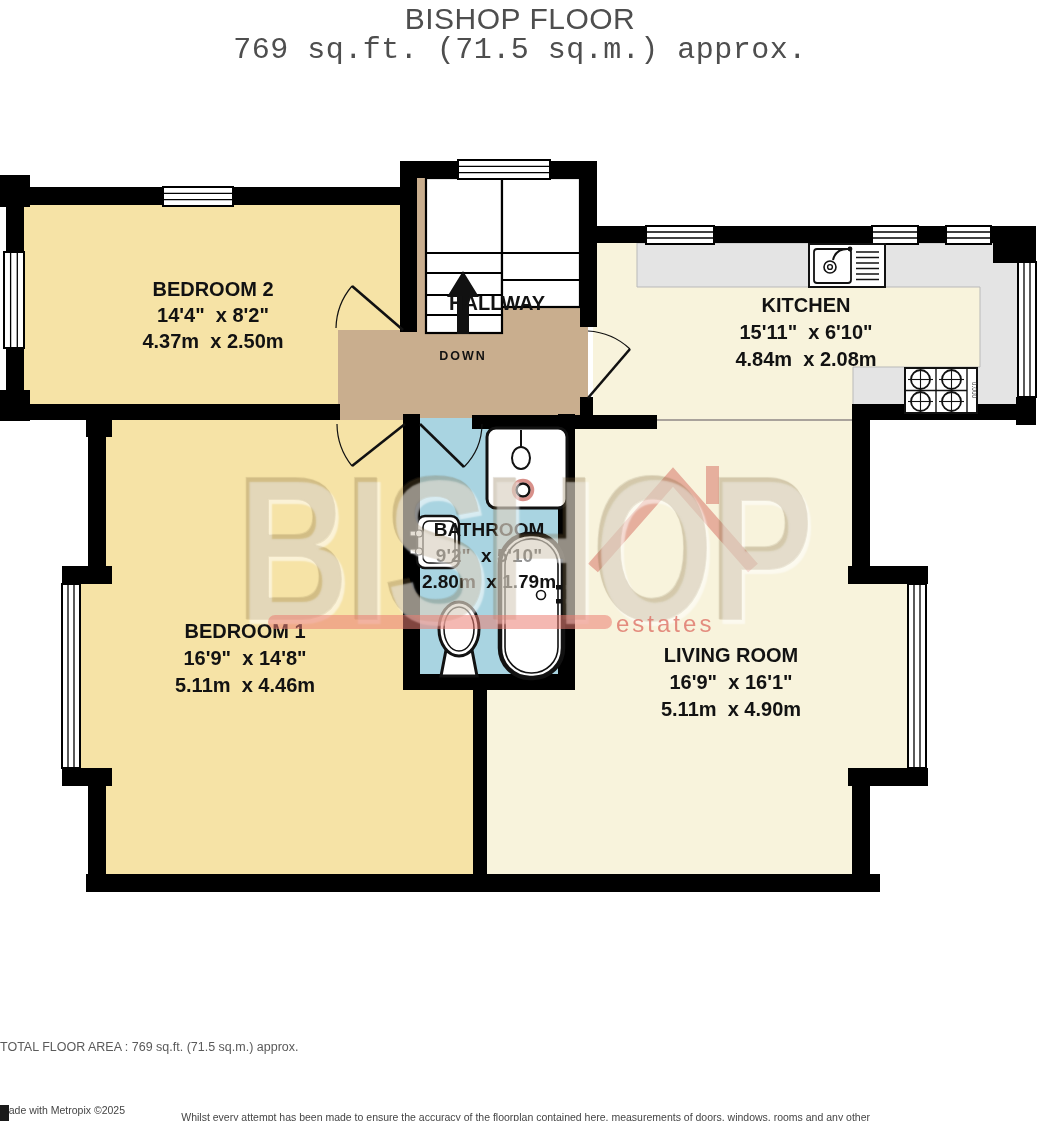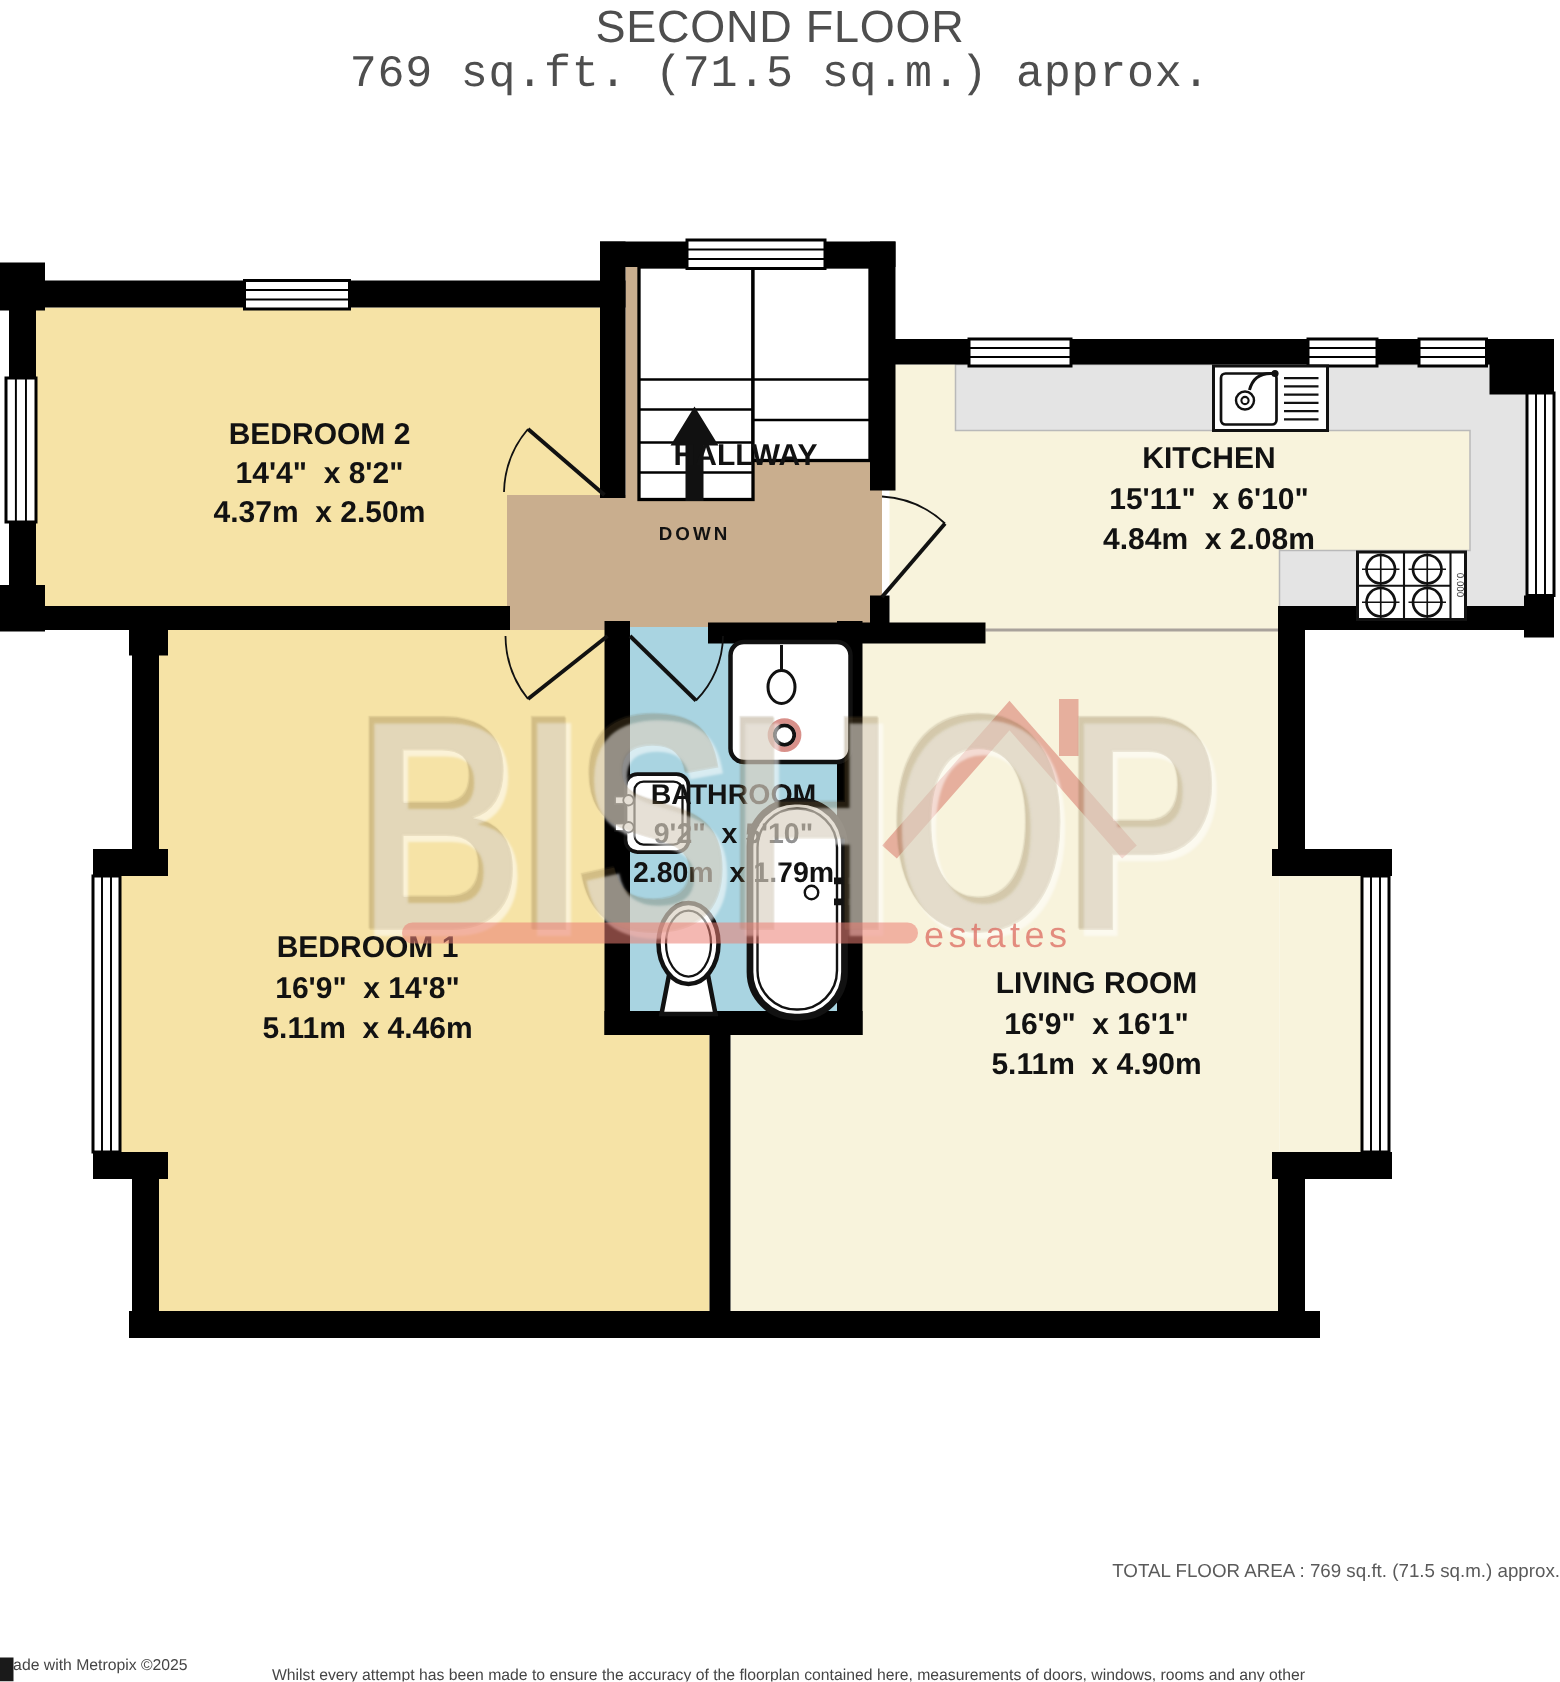--- a/index.html
+++ b/index.html
@@ -36,39 +36,39 @@
   #watermark-bar{
     left:268px;top:615px;width:344px;height:14px;border-radius:7px;
     background:rgba(235,125,115,0.55);pointer-events:none;
   }
   #watermark-tagline{
     left:616px;top:610px;font-size:24px;font-weight:normal;
     letter-spacing:3px;color:rgba(220,105,95,0.75);pointer-events:none;
   }
   
   #footer-total{
-    top:1040px;left:0;width:1040px;text-align:right;
+    top:1040px;left:0;width:1040px;text-align:left;
     font-size:12.5px;color:#5a5a5a;
   }
   #footer-disclaimer{
     top:1112px;left:170px;width:700px;text-align:right;
     font-size:10.5px;line-height:1.08;color:#454545;
   }
   #footer-credit{
     top:1104px;left:0;width:892px;
     font-size:10.5px;color:#454545;
   }
   #corner-artifact{
     left:0;top:1105px;width:9px;height:16px;background:#1a1a1a;
   }
 </style>
 </head>
 <body>
 
-<div class="abs title-line" id="title1">SECOND FLOOR</div>
+<div class="abs title-line" id="title1">BISHOP FLOOR</div>
 <div class="abs title-line" id="title2">769 sq.ft. (71.5 sq.m.) approx.</div>
 
 <svg id="plan-svg" class="abs" viewBox="0 0 1040 1121" xmlns="http://www.w3.org/2000/svg">
 
   <rect x="24" y="205" width="379" height="200" fill="#f6e3a6"></rect>
   <rect x="106" y="418" width="367" height="458" fill="#f6e3a6"></rect>
   <rect x="80" y="584" width="26" height="184" fill="#f6e3a6"></rect>
   <rect x="487" y="418" width="366" height="458" fill="#f8f3dc"></rect>
   <rect x="853" y="584" width="55" height="184" fill="#f8f3dc"></rect>
   <rect x="593" y="243" width="427" height="177" fill="#f8f3dc"></rect>

